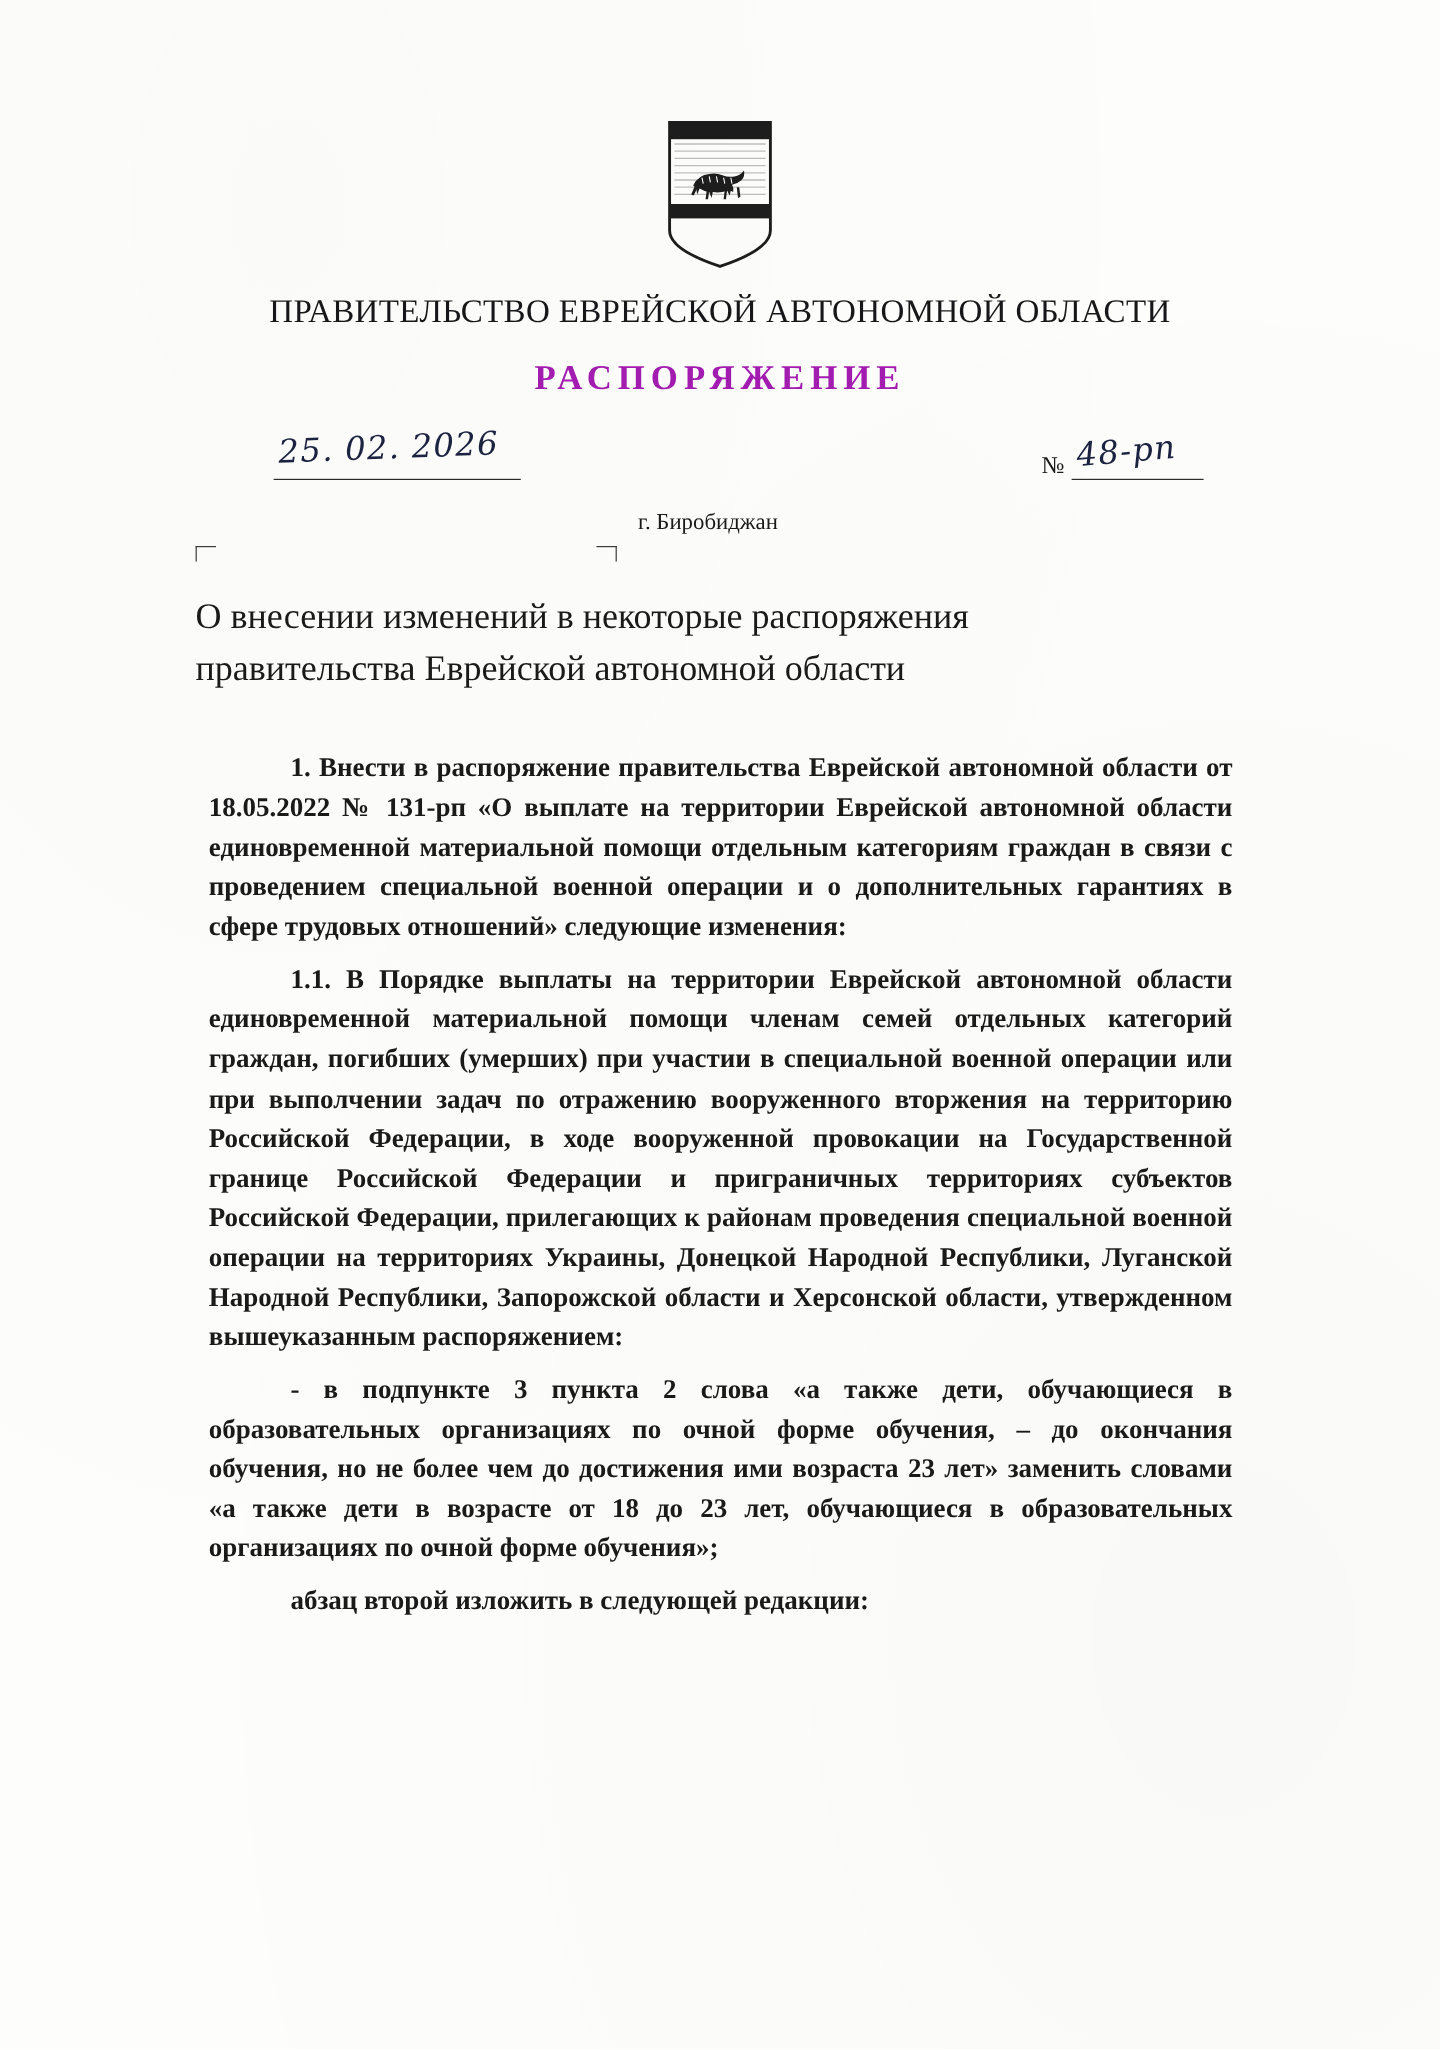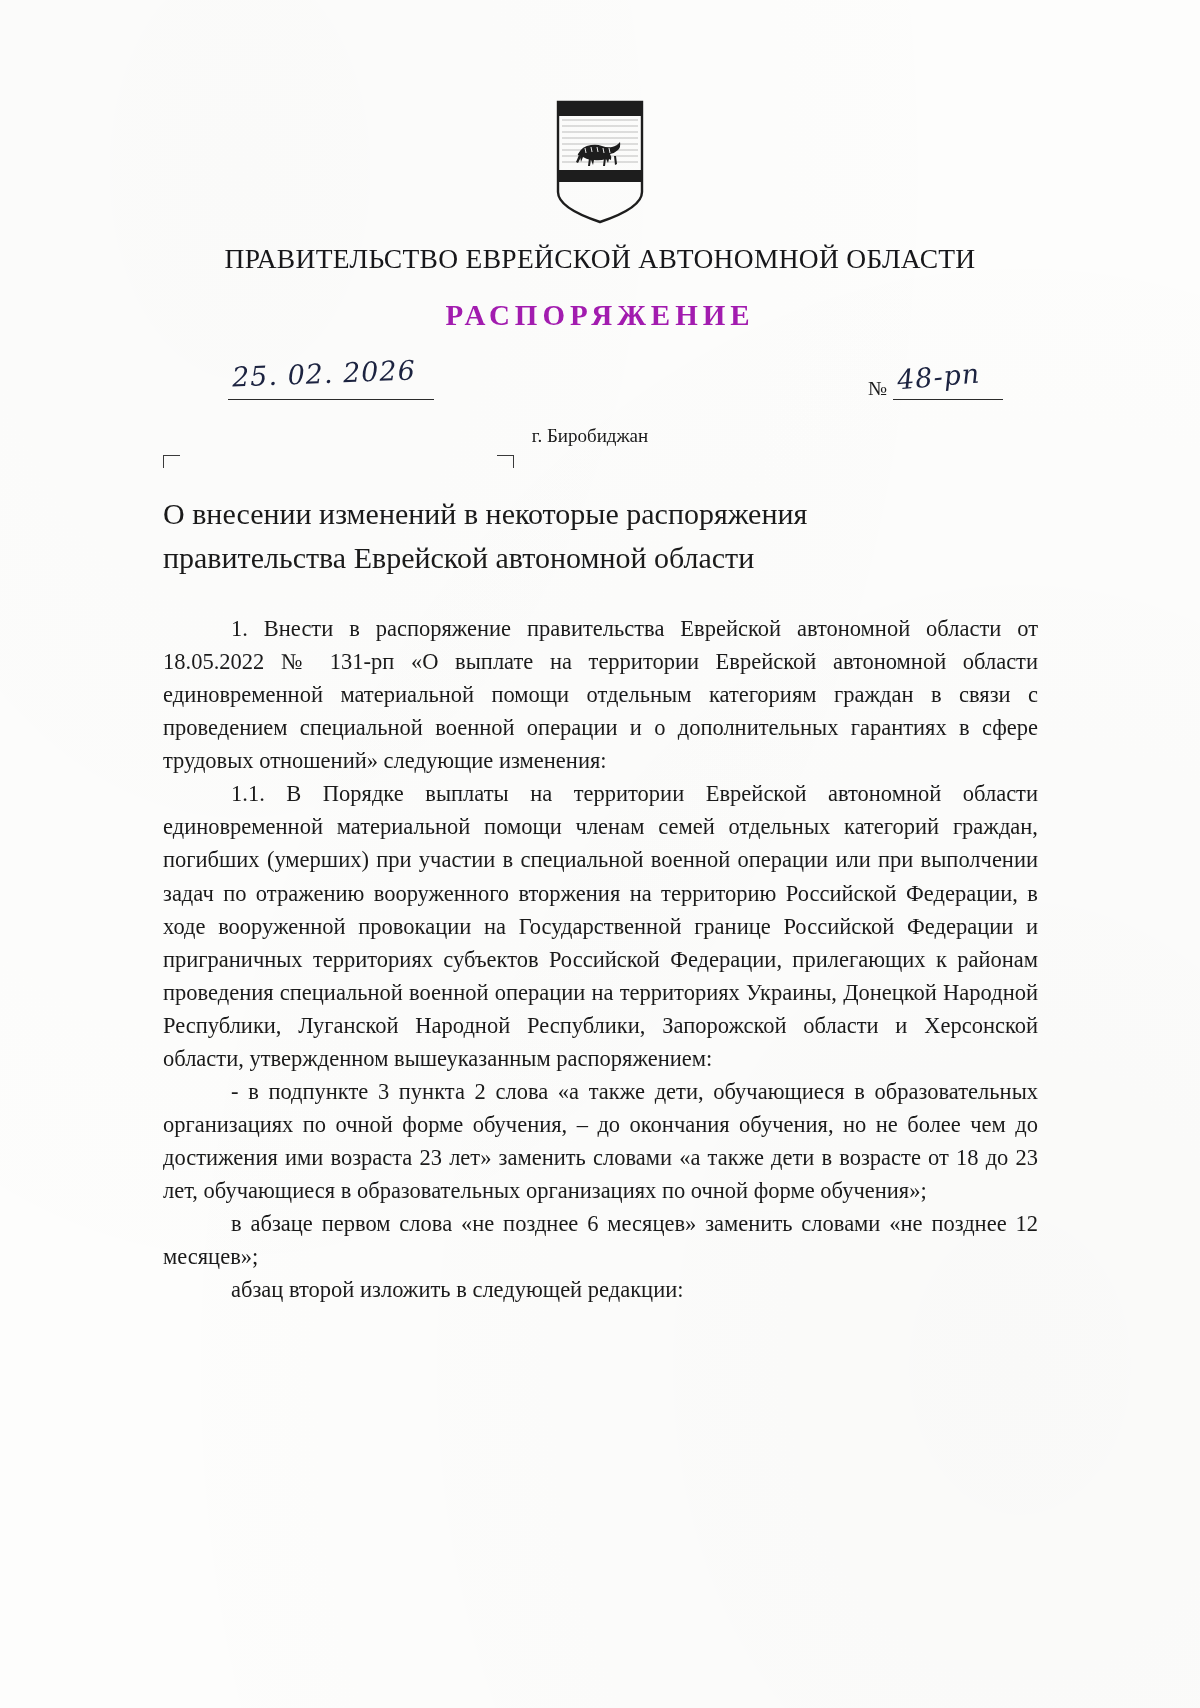--- a/index.html
+++ b/index.html
@@ -145,22 +145,23 @@
     position: absolute;
     left: 163px;
     top: 612px;
     width: 875px;
     font-size: 22.5px;
     line-height: 1.47;
     text-align: justify;
     text-justify: inter-word;
   }
   .body p {
-    margin: 0;
+    margin: 11px;
     text-indent: 68px;
+    font-weight: bold;
   }
 </style>
 </head>
 <body>
 
 <div class="page">
   <div class="content">
 
     <div class="emblem-wrap">
       <svg viewBox="0 0 96 130" width="96" height="130" xmlns="http://www.w3.org/2000/svg">
@@ -200,18 +201,17 @@
 
     <div class="corner left"></div>
     <div class="corner right"></div>
 
     <div class="subject">О внесении изменений в некоторые распоряжения правительства Еврейской автономной области</div>
 
     <div class="body">
       <p>1. Внести в распоряжение правительства Еврейской автономной области от 18.05.2022 № 131-рп «О выплате на территории Еврейской автономной области единовременной материальной помощи отдельным категориям граждан в связи с проведением специальной военной операции и о дополнительных гарантиях в сфере трудовых отношений» следующие изменения:</p>
       <p>1.1. В Порядке выплаты на территории Еврейской автономной области единовременной материальной помощи членам семей отдельных категорий граждан, погибших (умерших) при участии в специальной военной операции или при выполчении задач по отражению вооруженного вторжения на территорию Российской Федерации, в ходе вооруженной провокации на Государственной границе Российской Федерации и приграничных территориях субъектов Российской Федерации, прилегающих к районам проведения специальной военной операции на территориях Украины, Донецкой Народной Республики, Луганской Народной Республики, Запорожской области и Херсонской области, утвержденном вышеуказанным распоряжением:</p>
       <p>- в подпункте 3 пункта 2 слова «а также дети, обучающиеся в образовательных организациях по очной форме обучения, – до окончания обучения, но не более чем до достижения ими возраста 23 лет» заменить словами «а также дети в возрасте от 18 до 23 лет, обучающиеся в образовательных организациях по очной форме обучения»;</p>
-      <p>в абзаце первом слова «не позднее 6 месяцев» заменить словами «не позднее 12 месяцев»;</p>
       <p>абзац второй изложить в следующей редакции:</p>
     </div>
 
   </div>
 </div>
 
 </body></html>

